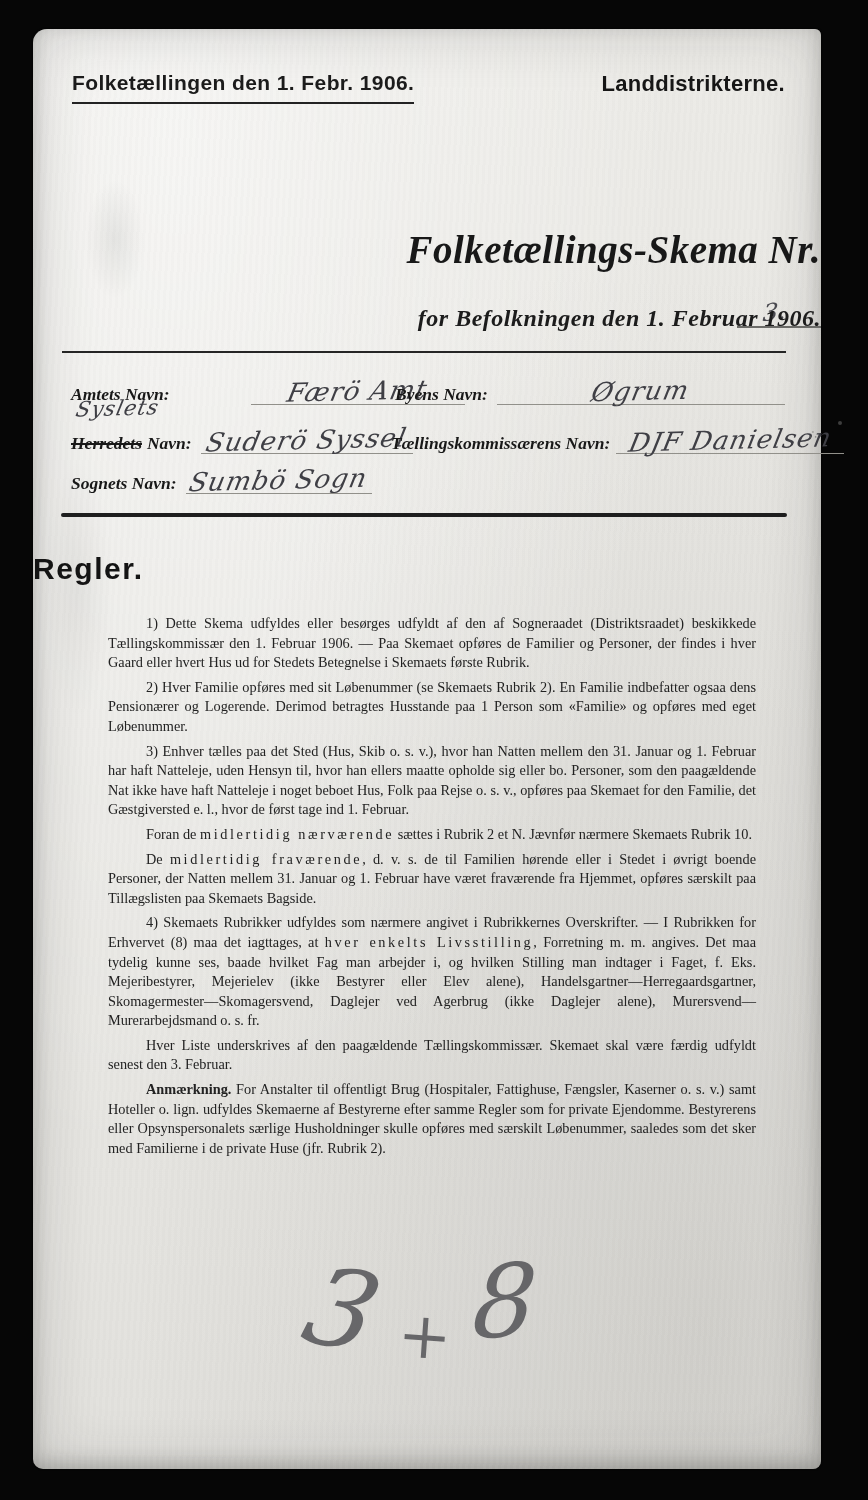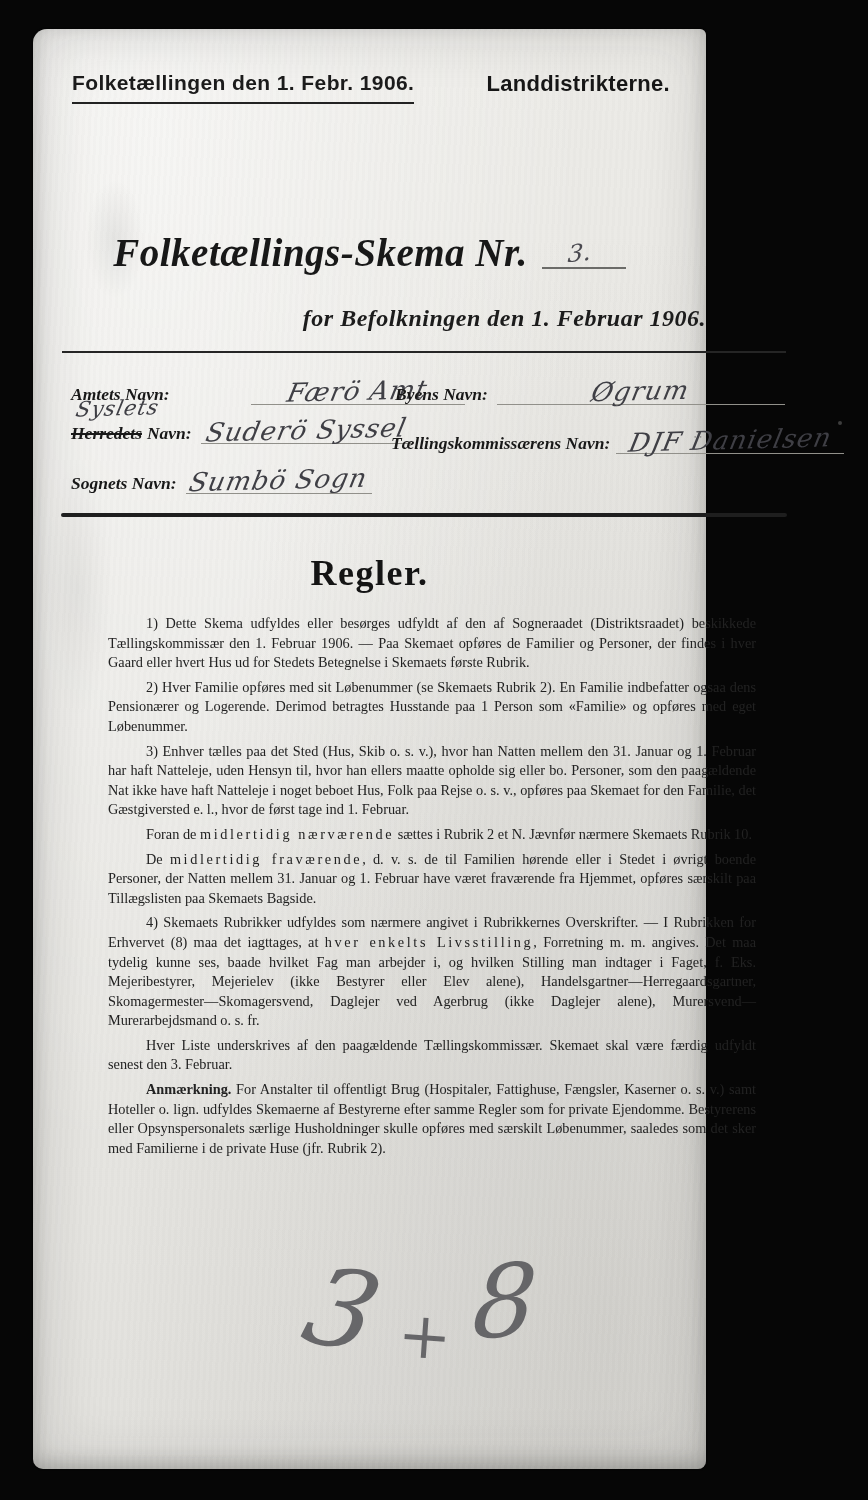--- a/index.html
+++ b/index.html
@@ -4,21 +4,21 @@
 <style>
   html,body{margin:0;padding:0;}
   body{
     width:868px;height:1500px;
     background:#060606;
     position:relative;
     overflow:hidden;
     font-family:"Liberation Serif", serif;
   }
   .paper{
-    position:absolute;left:33px;top:29px;width:673px;height:1440px;
+    position:absolute;left:33px;top:29px;width:788px;height:1440px;
     background:
       radial-gradient(ellipse at 18% 8%, rgba(255,255,255,0.55), rgba(255,255,255,0) 55%),
       radial-gradient(ellipse at 85% 90%, rgba(120,118,112,0.18), rgba(120,118,112,0) 60%),
       linear-gradient(180deg,#ecebe7 0%, #e9e8e4 40%, #e6e5e1 75%, #e2e1dd 100%);
     border-radius:14px 6px 8px 10px;
     box-shadow: inset 0 0 60px rgba(40,40,38,0.18), inset 0 -6px 18px rgba(30,30,28,0.22), 0 0 2px #000;
   }
   .grain{
     position:absolute;inset:0;border-radius:inherit;pointer-events:none;
     background:repeating-linear-gradient(93deg, rgba(0,0,0,0.012) 0 3px, rgba(255,255,255,0.012) 3px 6px);
@@ -31,22 +31,23 @@
     letter-spacing:0.4px;border-bottom:2px solid #222;padding-bottom:7px;
   }
   .hdr-right{
     position:absolute;right:36px;top:42px;
     font-family:"Liberation Sans",sans-serif;font-weight:bold;font-size:22px;color:#161616;letter-spacing:0.3px;
   }
 
   
   .title-row{
     position:absolute;left:0;top:198px;width:100%;
-    display:flex;justify-content:center;align-items:flex-end;gap:14px;
+    display:flex;justify-content:flex-end;align-items:flex-end;gap:14px;
     color:#181818;
+    flex-direction:column;
   }
   .title-main{
     font-family:"Liberation Serif",serif;font-style:italic;font-weight:bold;
     font-size:39px;letter-spacing:0.5px;white-space:nowrap;
   }
   .title-number-line{
     display:inline-block;position:relative;width:84px;height:40px;
     border-bottom:2px solid #6b6b68;margin-bottom:6px;
   }
   .title-number{
@@ -80,33 +81,33 @@
   }
   .hand-lg{font-size:26px;line-height:1;}
   .hand-sm{font-size:21px;line-height:1;}
   .row{position:absolute;display:flex;align-items:flex-end;}
   .row-amt{left:38px;top:349px;gap:36px;}
   .row-byen{left:362px;top:349px;}
   .row-herred{left:38px;top:366px;display:block;}
   .row-komm{left:358px;top:398px;align-items:flex-end;}
   .row-sogn{left:38px;top:438px;}
   .syslets-hand{margin-left:6px;margin-bottom:1px;}
-  .herred-line{display:flex;align-items:flex-end;margin-top:1px;}
+  .herred-line{display:flex;align-items:flex-end;margin-top:11px;}
   .gap{display:inline-block;width:9px;}
 
   
   .margin-mark{
     position:absolute;right:4px;top:398px;color:#6a6a66;font-size:13px;opacity:0.6;
     font-family:"DejaVu Serif",serif;
   }
 
   
   .regler{
-    position:absolute;left:0;top:523px;width:100%;text-align:center;
-    font-family:Liberation Serif, serif;font-weight:bold;font-size:36px;color:#141414;
+    position:absolute;left:0;top:523px;width:100%;
+    font-family:Liberation Sans, sans-serif;font-weight:bold;font-size:30px;color:#141414;
     letter-spacing:1.5px;
   }
   .rules{
     position:absolute;left:75px;top:571px;width:648px;
     font-family:"Liberation Serif",serif;font-size:14.3px;color:#222;
     text-align:justify;line-height:19.6px;margin-top:14px;
   }
   .rule-par{margin:0 0 5px 0;text-indent:38px;}
   .seg{}
   .seg-spaced{letter-spacing:2.6px;}

